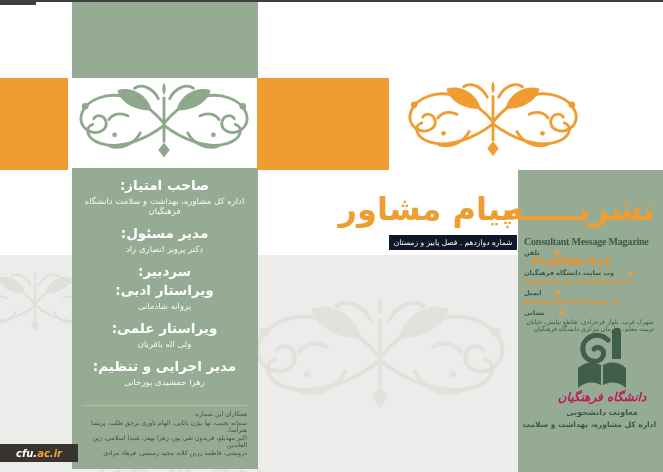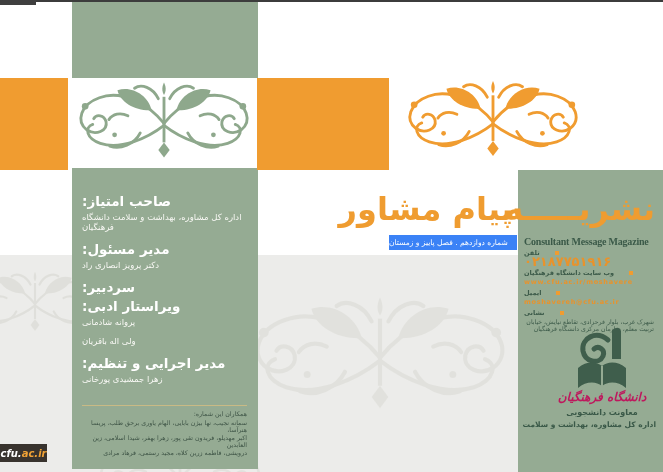--- a/index.html
+++ b/index.html
@@ -19,28 +19,28 @@
   
   .fl{pointer-events:none;}
   .fl-green{left:69px;top:74px;width:190px;height:95px;color:#8ea88c;}
   .fl-orange{left:398px;top:72px;width:190px;height:96px;color:#f09c30;}
   .wm{color:#d8d8d2;}
   
   .title-fa{right:8px;top:189px;font-size:32px;font-weight:800;color:#ef9c30;
             direction:rtl;white-space:nowrap;line-height:40px;}
   .title-main{right:150px;top:189px;font-size:32px;font-weight:800;color:#ef9c30;
             direction:rtl;white-space:nowrap;line-height:40px;}
-  .issue-box{left:389px;top:235px;width:128px;height:15px;background:#3b82f6;
-             color:#fff;font-size:7.5px;line-height:15px;text-align:left;
+  .issue-box{left:389px;top:235px;width:128px;height:15px;background:#0f172a;
+             color:#fff;font-size:7.5px;line-height:15px;text-align:center;
              direction:rtl;white-space:nowrap;}
   .en-title{left:524px;top:236px;width:137px;color:#3a5948;
             font-family:"Liberation Serif","DejaVu Serif",serif;
             font-weight:bold;font-size:10px;letter-spacing:-0.2px;white-space:nowrap;}
   
-  .masthead{left:82px;top:177px;width:165px;direction:rtl;text-align:left;margin-top:16px;}
+  .masthead{left:82px;top:177px;width:165px;direction:rtl;text-align:center;}
   .mh-h{font-size:13.5px;font-weight:800;color:#ffffff;line-height:16px;margin-bottom:3px;}
   .mh-v{font-size:8.5px;color:#f8f8f4;line-height:10px;margin-bottom:9px;}
   .separator{left:82px;top:405px;width:165px;height:1px;background:#c9ba85;}
   .contrib{left:82px;top:410px;width:165px;direction:rtl;text-align:right;
            color:#3e5446;font-size:6.3px;line-height:7.6px;}
   .contrib .c-h{margin-bottom:1px;}
   
   .contact{left:524px;top:249px;width:130px;}
   .c-label{display:flex;align-items:center;gap:15px;direction:ltr;
            font-size:6.5px;font-weight:bold;color:#3d5b4a;line-height:8px;margin-bottom:1px;}
@@ -53,21 +53,21 @@
   
   .logo{left:571px;top:326px;width:62px;height:66px;}
   .calli{left:556px;top:390px;width:92px;text-align:center;color:#be185d;
          font-family:"DejaVu Serif","Liberation Serif",serif;font-style:italic;
          font-weight:bold;font-size:12px;direction:rtl;white-space:nowrap;}
   .deputy{left:548px;top:408px;width:108px;text-align:center;color:#3a5948;
           font-size:8px;font-weight:800;direction:rtl;}
   .office{left:528px;top:420px;width:128px;text-align:center;color:#3a5948;
           font-size:7.5px;font-weight:bold;direction:rtl;white-space:nowrap;}
   
-  .badge{left:0;top:444px;width:47px;height:18px;background:#38332e;color:#fff;
+  .badge{left:0;top:444px;width:78px;height:18px;background:#38332e;color:#fff;
          display:flex;align-items:center;justify-content:center;
          font-style:italic;font-weight:bold;font-size:10px;}
   .badge .b2{color:#f0a236;}
 </style>
 </head>
 <body>
 
 <div class="stage">
 
   <svg width="0" height="0" style="position:absolute" aria-hidden="true">
@@ -126,20 +126,21 @@
   <div class="abs en-title">Consultant Message Magazine</div>
 
   <div class="abs masthead">
     <div class="mh-h">صاحب امتیاز:</div>
     <div class="mh-v">اداره کل مشاوره، بهداشت و سلامت دانشگاه فرهنگیان</div>
     <div class="mh-h">مدیر مسئول:</div>
     <div class="mh-v">دکتر پرویز انصاری راد</div>
     <div class="mh-h">سردبیر:</div>
     <div class="mh-h">ویراستار ادبی:</div>
     <div class="mh-v">پروانه شادمانی</div>
+    <div class="mh-h">ویراستار علمی:</div>
     <div class="mh-v">ولی اله باقریان</div>
     <div class="mh-h">مدیر اجرایی و تنظیم:</div>
     <div class="mh-v">زهرا جمشیدی پورخانی</div>
   </div>
 
   <div class="abs separator"></div>
 
   <div class="abs contrib">
     <div class="c-h">همکاران این شماره:</div>
     <div>سمانه نجیب، نها بیژن بابایی، الهام یاوری برحق طلب، پریسا هنرآسا،</div>

